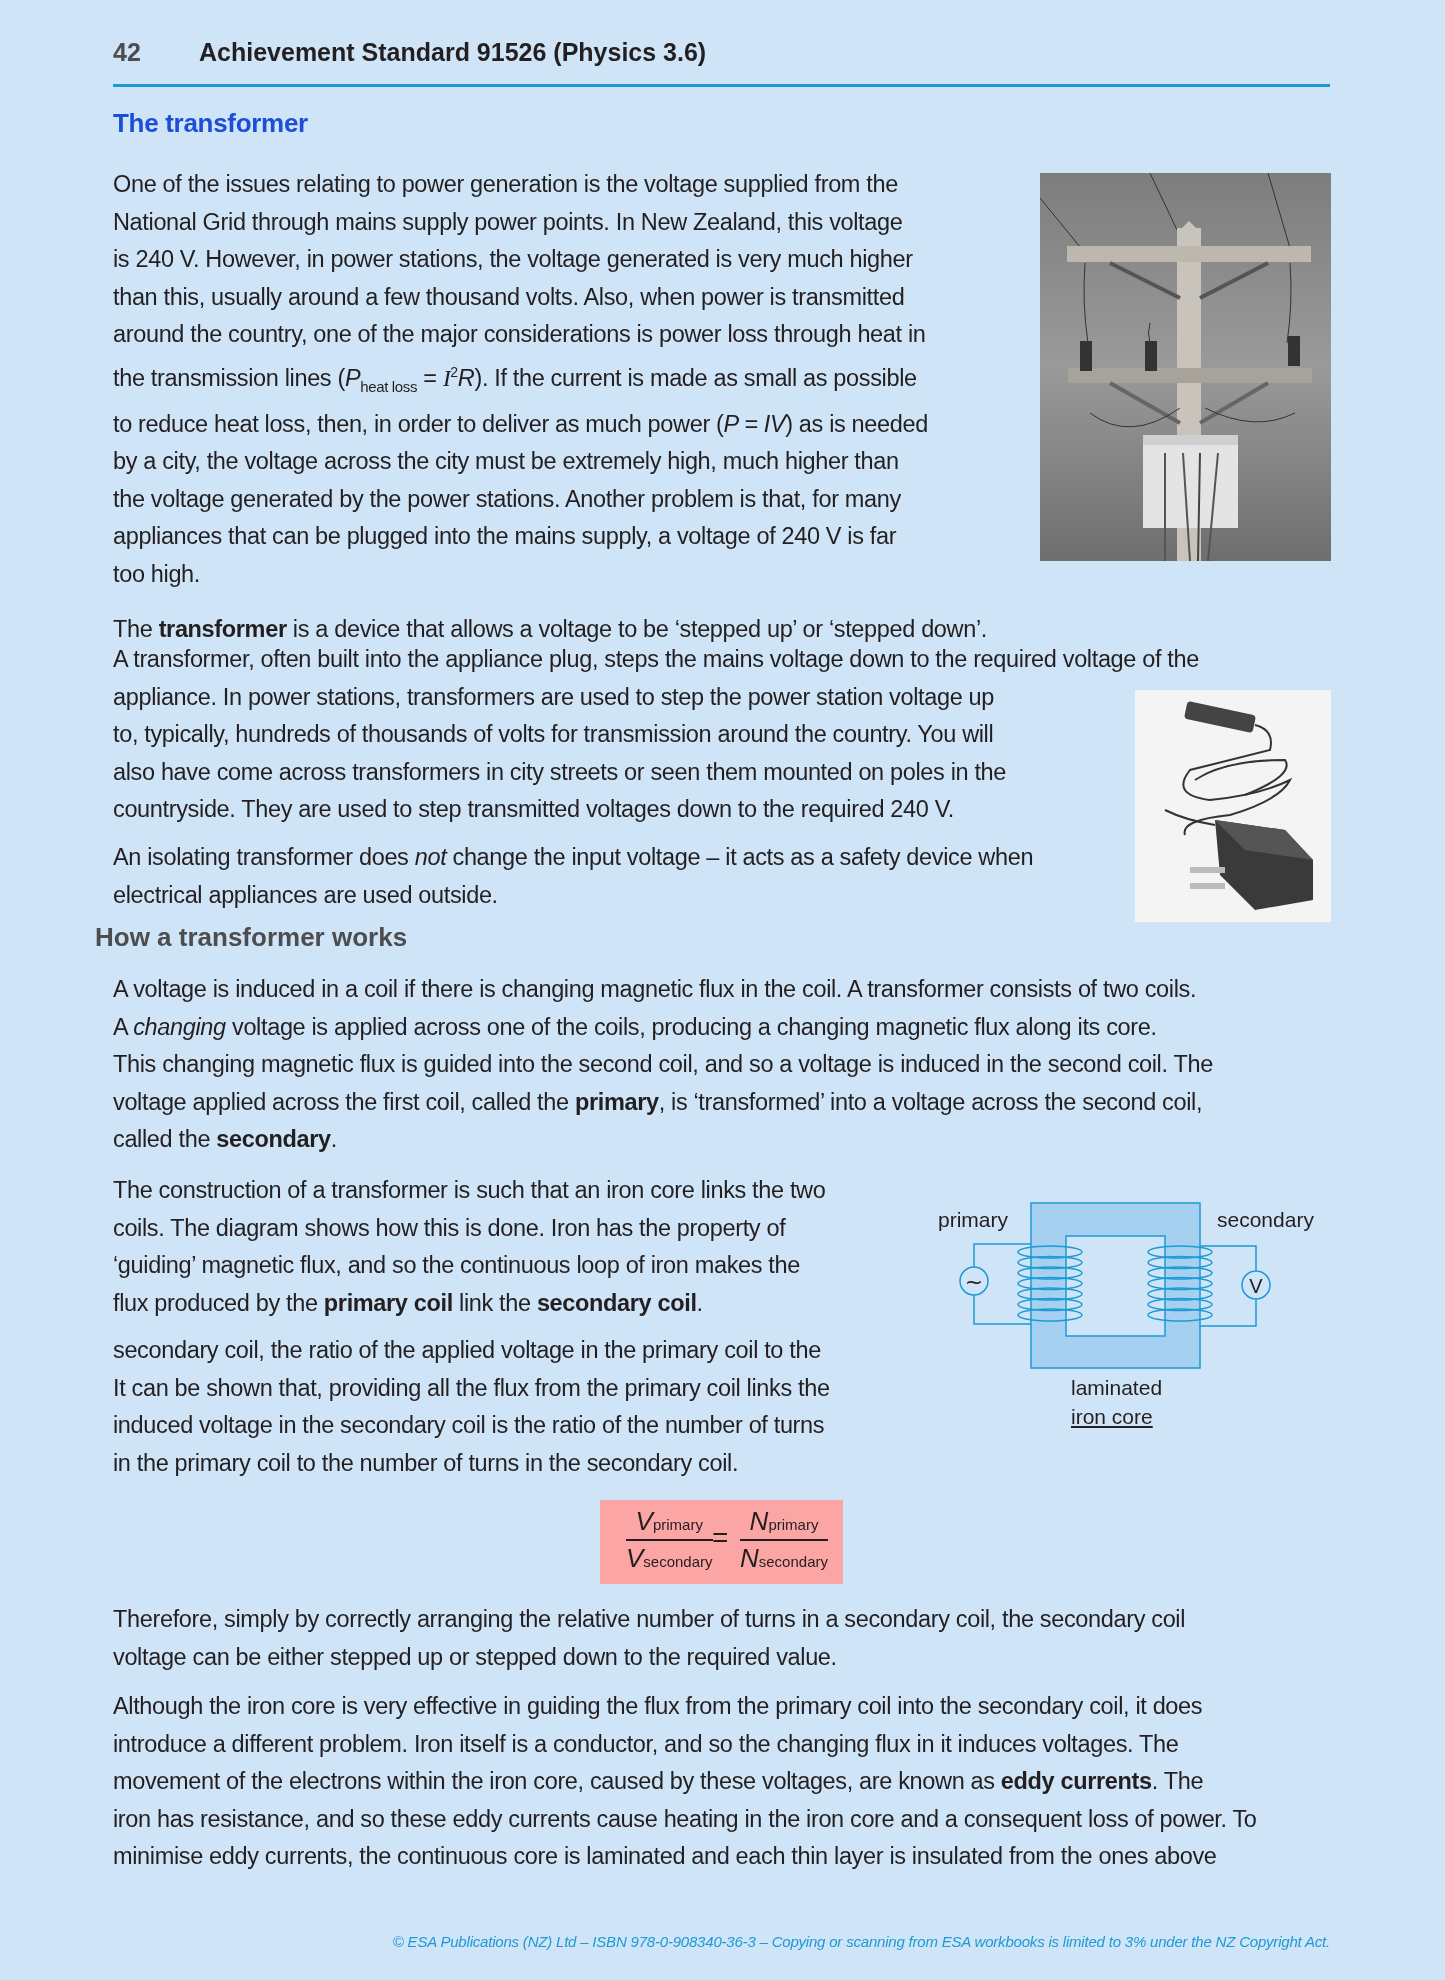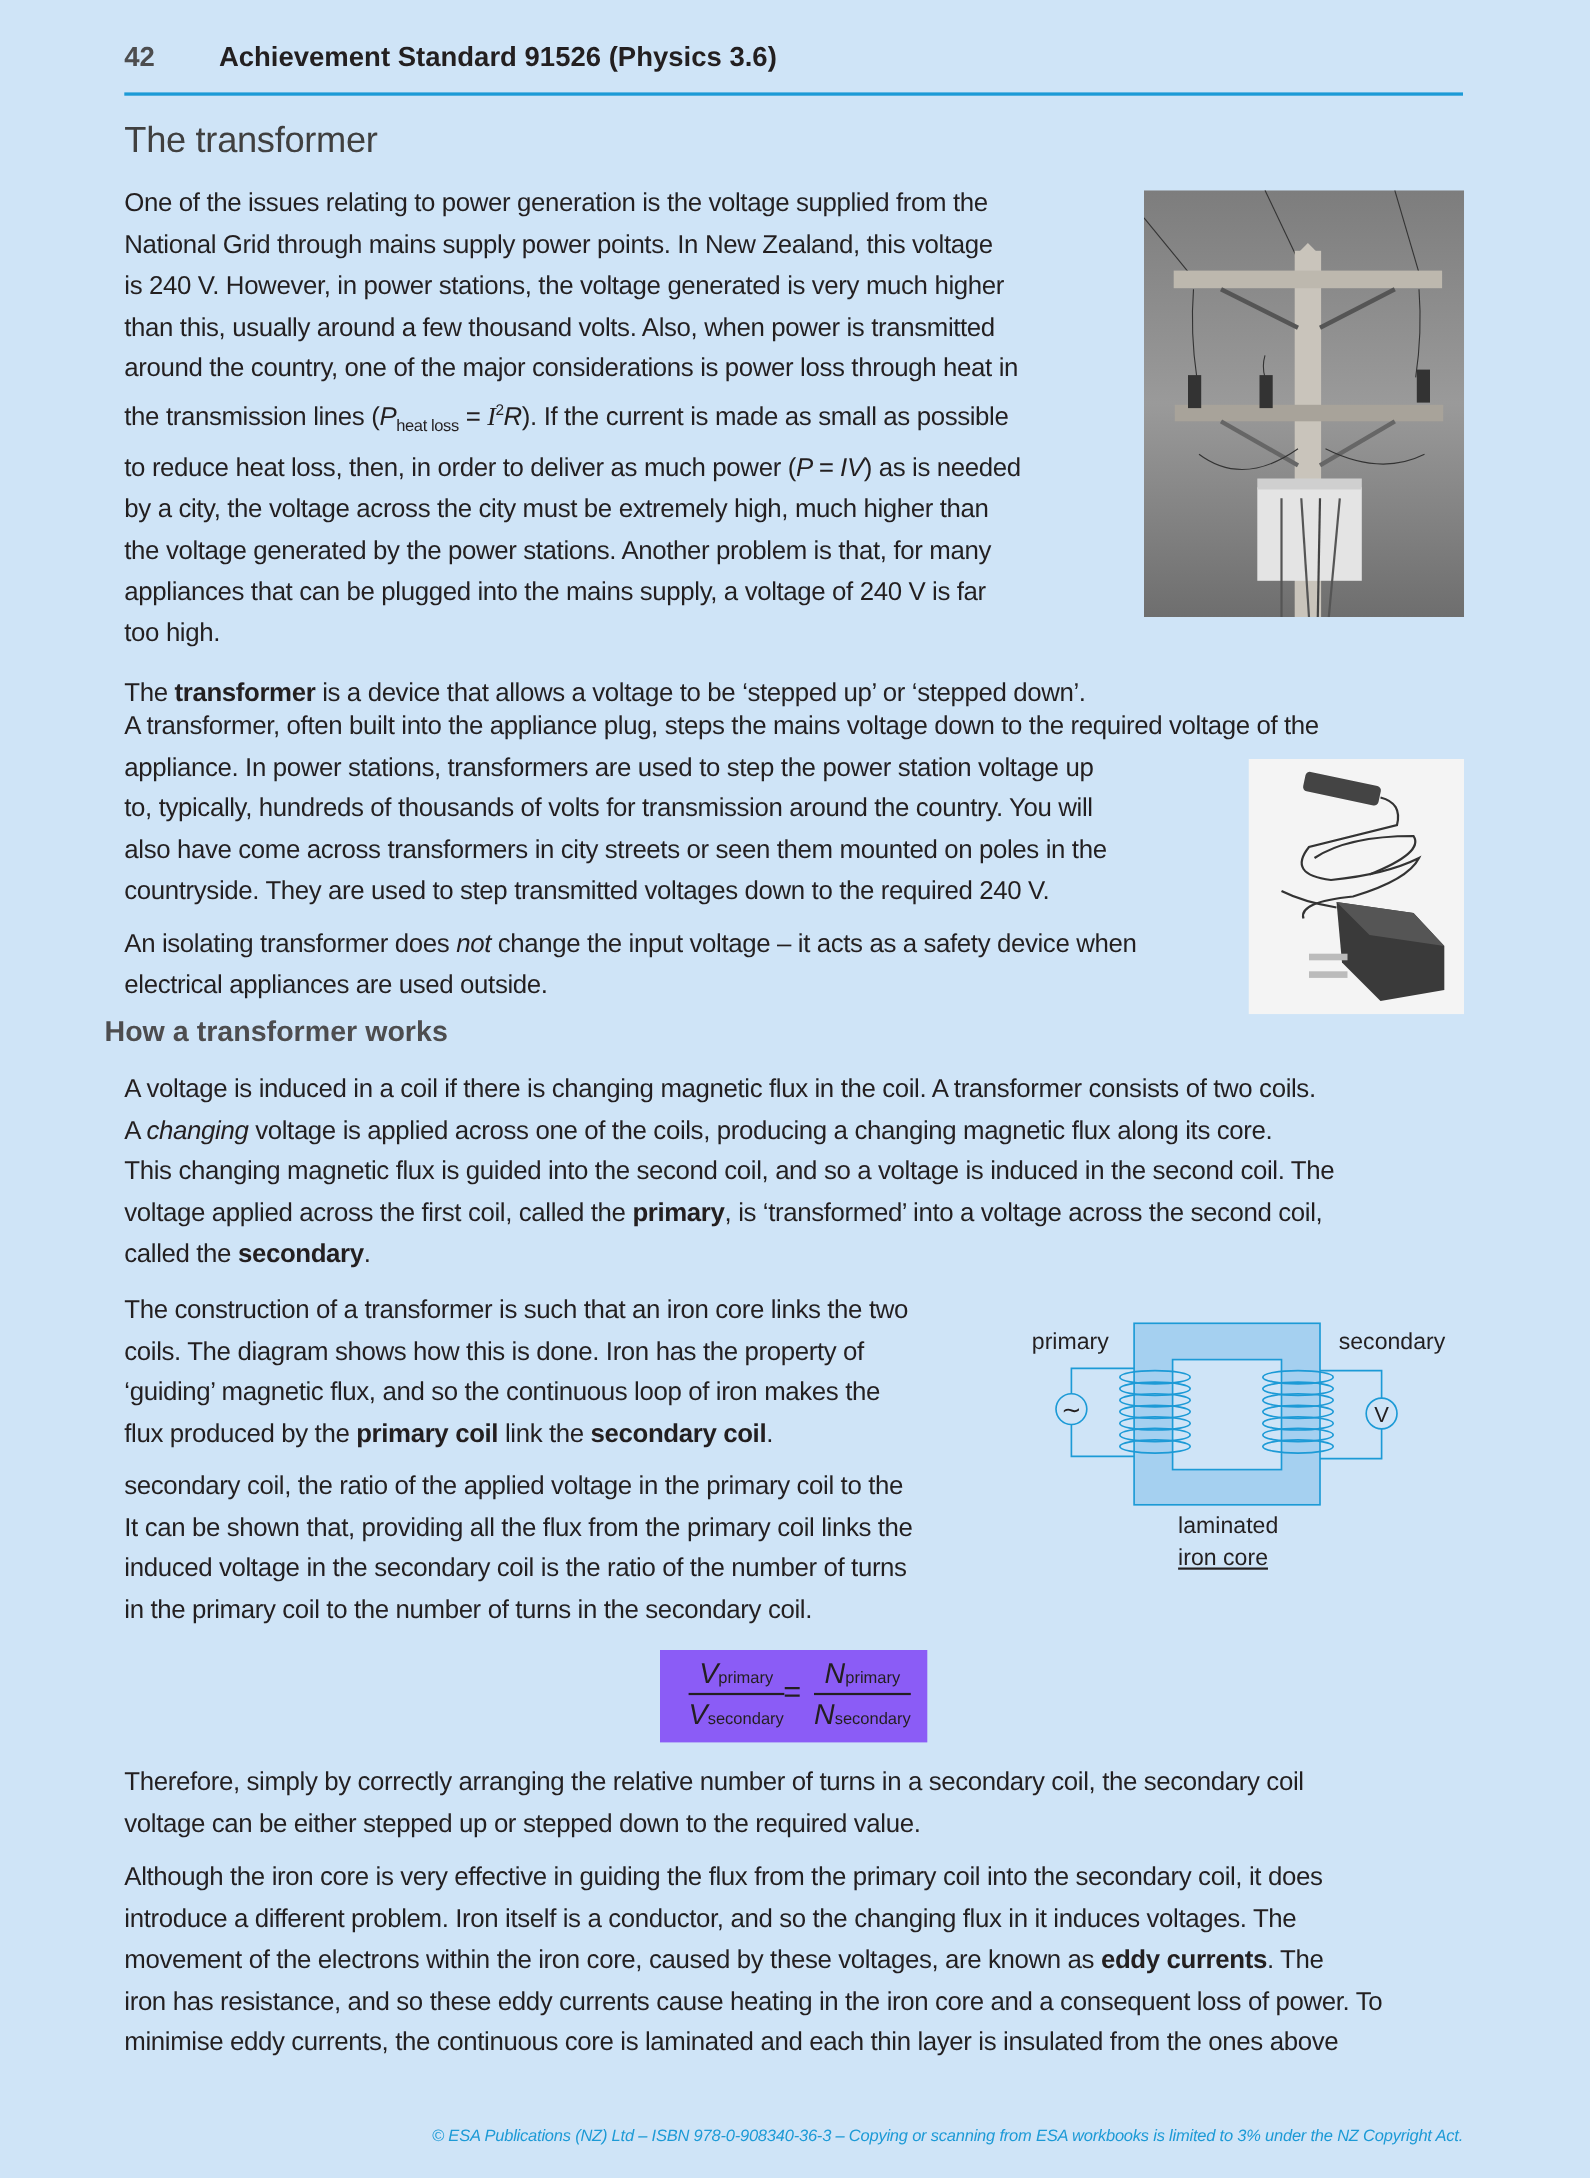--- a/index.html
+++ b/index.html
@@ -3,28 +3,28 @@
 <meta charset="utf-8">
 <style>
   html, body { margin:0; padding:0; }
   body {
     width:1445px; height:1980px; background:#cfe4f7; position:relative; overflow:hidden;
     font-family:"Liberation Sans", sans-serif; color:#231f20;
   }
   .header { position:absolute; left:113px; top:30px; width:1217px; height:54px; border-bottom:3px solid #1c9ad6; }
   .page-num { position:absolute; left:0; top:8px; font-size:25px; font-weight:bold; color:#4d4d4f; }
   .std-title { position:absolute; left:86px; top:8px; font-size:25px; font-weight:bold; color:#231f20; }
-  h1 { position:absolute; left:113px; top:108px; margin:0; font-size:33px; font-weight:normal; color:#404040; letter-spacing:-0.3px; }
+  h1 { position:absolute; left:113px; top:108px; margin:0; font-size:26px; font-weight:bold; color:#1d4ed8; letter-spacing:-0.3px; }
   h2 { position:absolute; left:95px; top:922px; margin:0; font-size:26px; font-weight:bold; color:#4d4d4f; }
   .p { position:absolute; left:113px; font-size:23.5px; line-height:37.6px; margin:0; letter-spacing:-0.35px; }
   .p b { font-weight:bold; }
   .photo { position:absolute; border:0; }
   .sub { font-size:15px; vertical-align:-6px;text-align:right; }
   .sup { font-size:14px; vertical-align:9px; }
-  .formula-box { position:absolute; left:600px; top:1500px; width:243px; height:84px; background:#8b5cf6; }
+  .formula-box { position:absolute; left:600px; top:1500px; width:243px; height:84px; background:#fca5a5; }
   .frac { position:absolute; top:6px; text-align:center; font-size:26px; font-style:italic; }
   .frac .num, .frac .den { display:block; white-space:nowrap; }
   .frac .bar { display:block; height:2px; background:#231f20; margin:2px 0; }
   .frac small { font-style:normal; font-size:15px; }
   .eq { position:absolute; left:112px; top:22px; font-size:28px; }
   .footer { position:absolute; right:115px; top:1933px; font-size:15px; font-style:italic; color:#1c9ad6; letter-spacing:-0.2px; }
   .diag-label { position:absolute; font-size:21px; color:#231f20; }
 </style>
 </head>
 <body>

